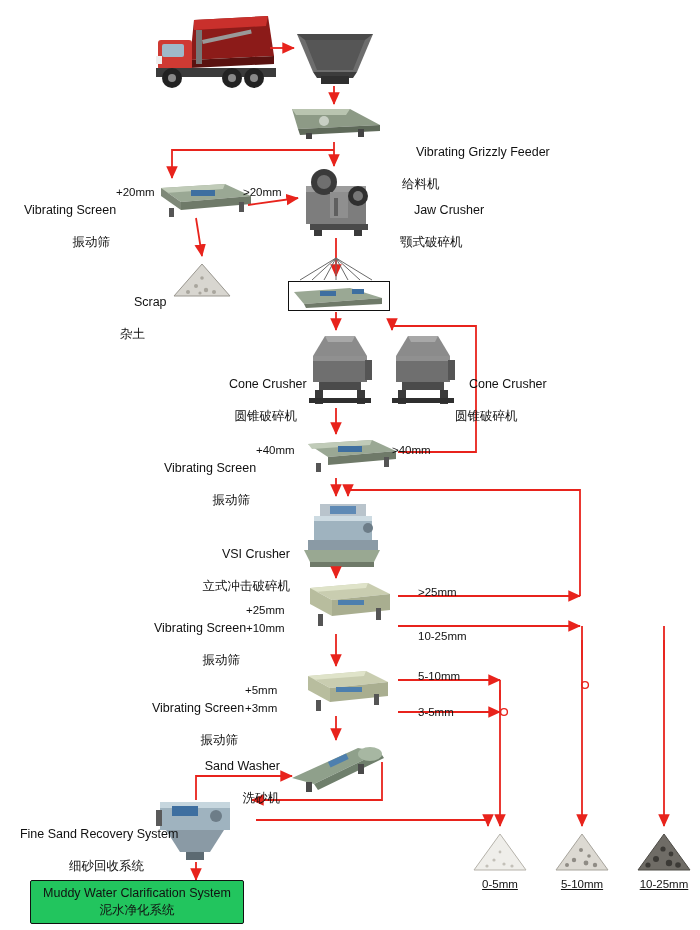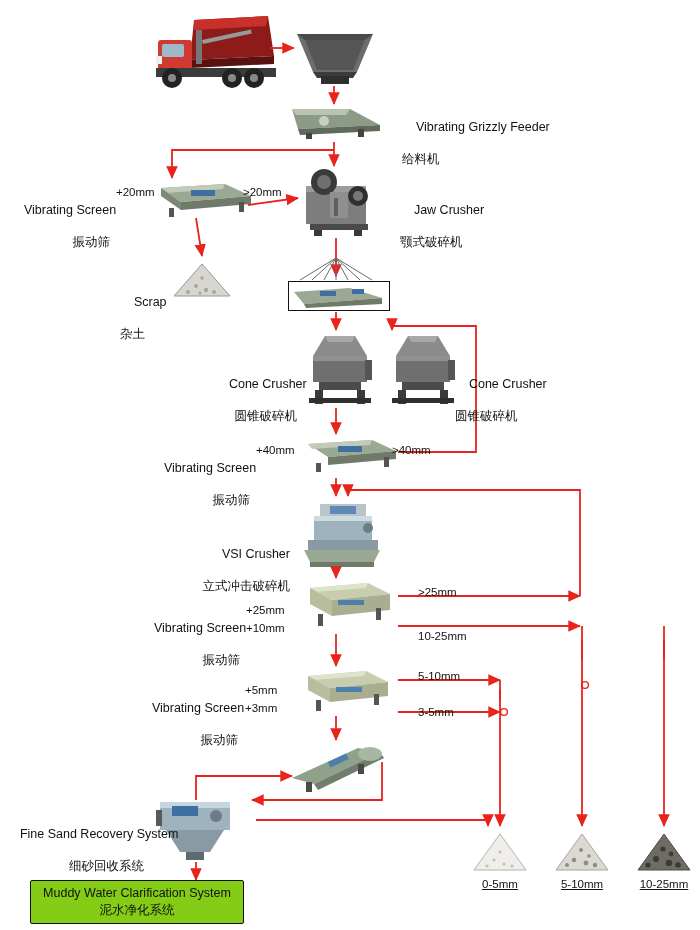--- a/index.html
+++ b/index.html
@@ -12,21 +12,21 @@
   .lbl{position:absolute;font-size:12.5px;color:#111;line-height:16px;white-space:pre;}
   .lbl .cn{display:block;}
   .lbl.r{text-align:right;}
   .sz{position:absolute;font-size:11.5px;color:#111;white-space:pre;}
   svg.arrows{position:absolute;left:0;top:0;width:700px;height:930px;pointer-events:none;}
   .eq{position:absolute;}
   .cone-lbl{position:absolute;font-size:11.5px;color:#111;text-align:center;text-decoration:underline;}
   .mud-box{
     position:absolute;border:1.6px solid #111;border-radius:2px;
     padding:4px 10px;font-size:12.5px;line-height:17px;text-align:center;color:#111;
-    background:#84cc16;
+    background:#22c55e;
   }
   .surge-box{position:absolute;border:1.4px solid #111;background:#fff;}
 </style>
 </head>
 <body>
 
 <div id="stage">
 
   <svg class="eq" style="left:150px;top:10px;" width="130" height="80">
     <g>
@@ -324,21 +324,21 @@
         <line x1="336" y1="258" x2="372" y2="280"></line>
       </g>
     </g>
     <g fill="none" stroke="#e8231c" stroke-width="1.4">
       <circle cx="504" cy="712" r="3.4"></circle>
       <circle cx="585" cy="685" r="3.4"></circle>
     </g>
   </svg>
 
 
-  <div class="lbl" style="left:402px;top:103px;">
+  <div class="lbl" style="left:402px;top:128px;">
     <span>Vibrating Grizzly Feeder</span>
     <span class="cn">给料机</span>
   </div>
 
   <div class="lbl r" style="left:10px;top:186px;width:100px;">
     <span>Vibrating Screen</span>
     <span class="cn">振动筛</span>
   </div>
   <div class="sz" style="left:116px;top:186px;">+20mm</div>
   <div class="sz" style="left:243px;top:186px;">&gt;20mm</div>
@@ -387,20 +387,24 @@
 
   <div class="lbl r" style="left:138px;top:684px;width:100px;">
     <span>Vibrating Screen</span>
     <span class="cn">振动筛</span>
   </div>
   <div class="sz" style="left:245px;top:684px;">+5mm</div>
   <div class="sz" style="left:245px;top:702px;">+3mm</div>
   <div class="sz" style="left:418px;top:670px;">5-10mm</div>
   <div class="sz" style="left:418px;top:706px;">3-5mm</div>
 
+  <div class="lbl r" style="left:190px;top:742px;width:90px;">
+    <span>Sand Washer</span>
+    <span class="cn">洗砂机</span>
+  </div>
 
   <div class="lbl r" style="left:6px;top:810px;width:138px;">
     <span>Fine Sand Recovery System</span>
     <span class="cn">细砂回收系统</span>
   </div>
 
   <div class="mud-box" style="left:30px;top:880px;width:192px;">
     <span>Muddy Water Clarification System</span>
     <span style="display:block;">泥水净化系统</span>
   </div>

